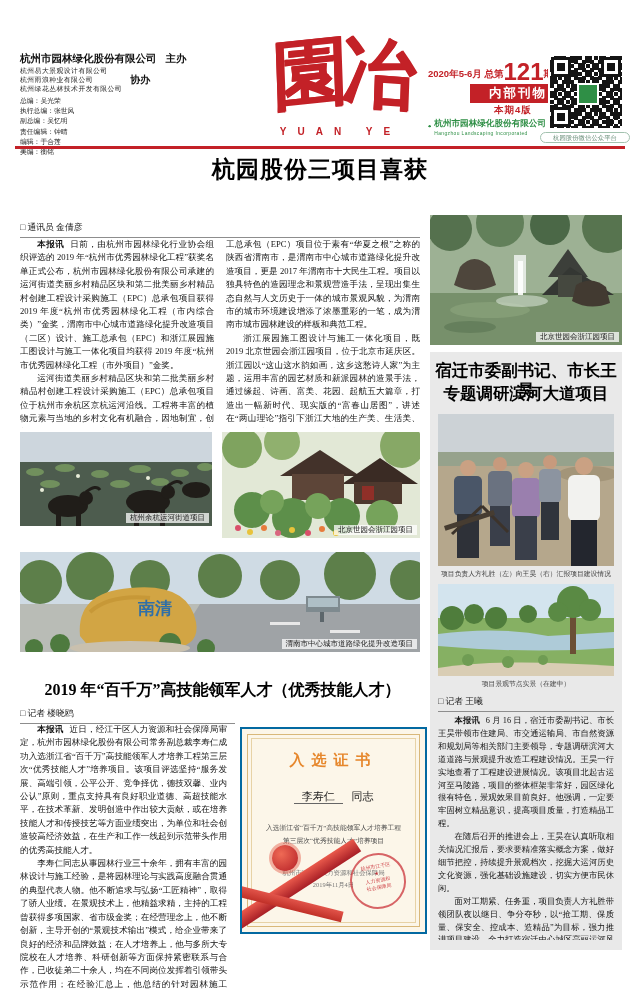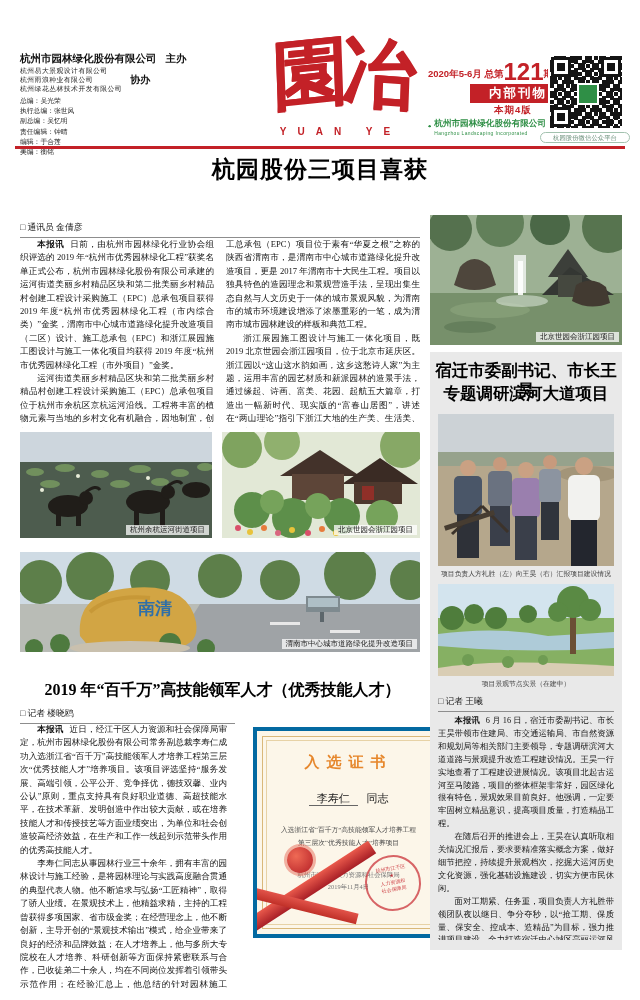--- a/index.html
+++ b/index.html
@@ -51,32 +51,32 @@
   .coltxt p.cont{text-indent:0;}
   .lead{font-weight:bold;margin-right:6px;font-family:"Liberation Sans",sans-serif;}
   .a1-col1{left:20px;top:238px;width:194px;height:190px;}
   .a1-col2{left:226px;top:238px;width:194px;height:190px;}
 
   .photo{overflow:hidden;background:#ccc;}
   .photo svg{display:block;}
   .pcap{position:absolute;right:3px;bottom:3px;font-size:7.5px;line-height:10px;color:#222;
         background:rgba(255,255,255,.74);padding:0 4px;margin-top:20px;}
   .ph-pagoda{left:430px;top:215px;width:192px;height:130px;}
-  .ph-a{left:20px;top:432px;width:192px;height:106px;}
+  .ph-a{left:20px;top:432px;width:192px;height:94px;}
   .ph-b{left:222px;top:432px;width:198px;height:106px;}
   .ph-wide{left:20px;top:552px;width:400px;height:100px;}
 
   
   .a3-head{left:15px;width:415px;text-align:center;font-weight:bold;font-size:16px;line-height:20px;color:#000;}
   .a3-byline{left:20px;top:708px;width:215px;}
   .a3-body{left:20px;top:723px;width:207px;height:267px;}
 
   .certificate{left:240px;top:727px;width:183px;height:203px;background:#fcf6e9;
-               border:4px solid #0369a1;box-shadow:inset 0 0 0 5px #fcf6e9, inset 0 0 0 6px #d9b87a, inset 0 0 0 9px #fcf6e9, inset 0 0 0 10px #e7d2a6;
-               overflow:hidden;margin-left:13px;}
+               border:2px solid #0369a1;box-shadow:inset 0 0 0 5px #fcf6e9, inset 0 0 0 6px #d9b87a, inset 0 0 0 9px #fcf6e9, inset 0 0 0 10px #e7d2a6;
+               overflow:hidden;}
   .cert-title{position:absolute;left:0;top:22px;width:100%;text-align:center;color:#e6872c;
               font-weight:bold;font-size:15px;letter-spacing:7px;font-family:"Liberation Sans",sans-serif;}
   .cert-name-row{position:absolute;left:0;top:60px;width:100%;text-align:center;font-size:11px;color:#222;}
   .cert-name{border-bottom:1px solid #666;padding:0 8px 1px;}
   .cert-suffix{margin-left:6px;}
   .cert-line{position:absolute;left:0;width:100%;text-align:center;font-size:6.8px;color:#4a4a4a;}
   .cl1{top:94px;} .cl2{top:107px;}
   .cert-issuer{position:absolute;left:0;top:140px;width:100%;text-align:center;font-size:6.4px;color:#777;}
   .cert-date{position:absolute;left:0;top:152px;width:100%;text-align:center;font-size:6.4px;color:#777;}
   .stamp{position:absolute;left:108px;top:124px;width:56px;height:56px;border:2px solid rgba(200,38,46,.7);

